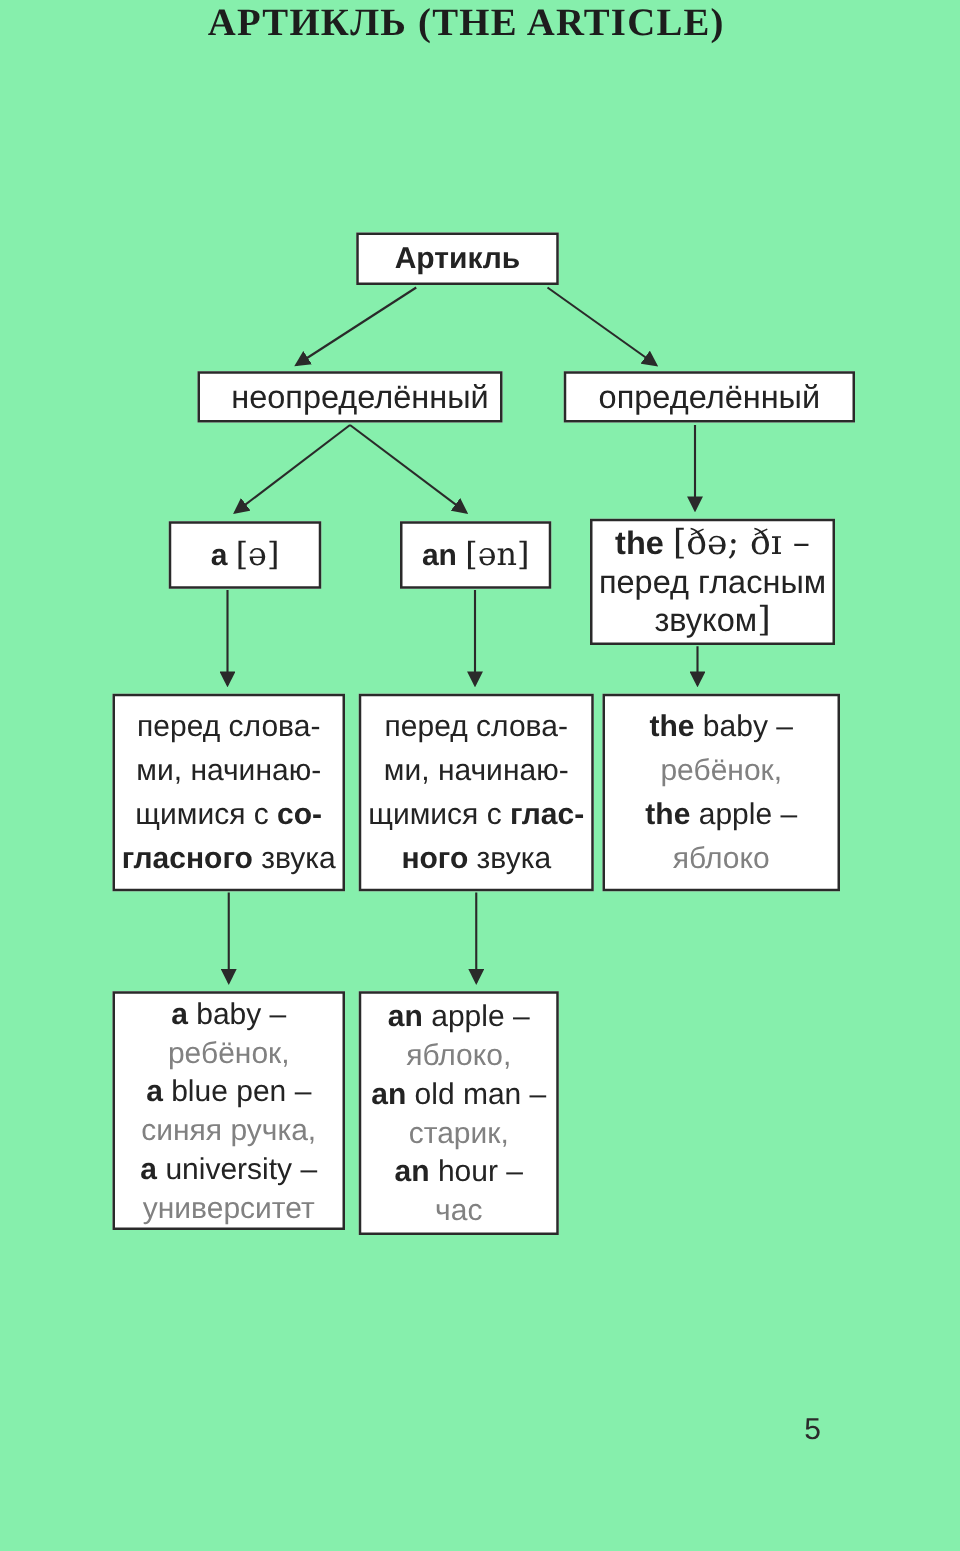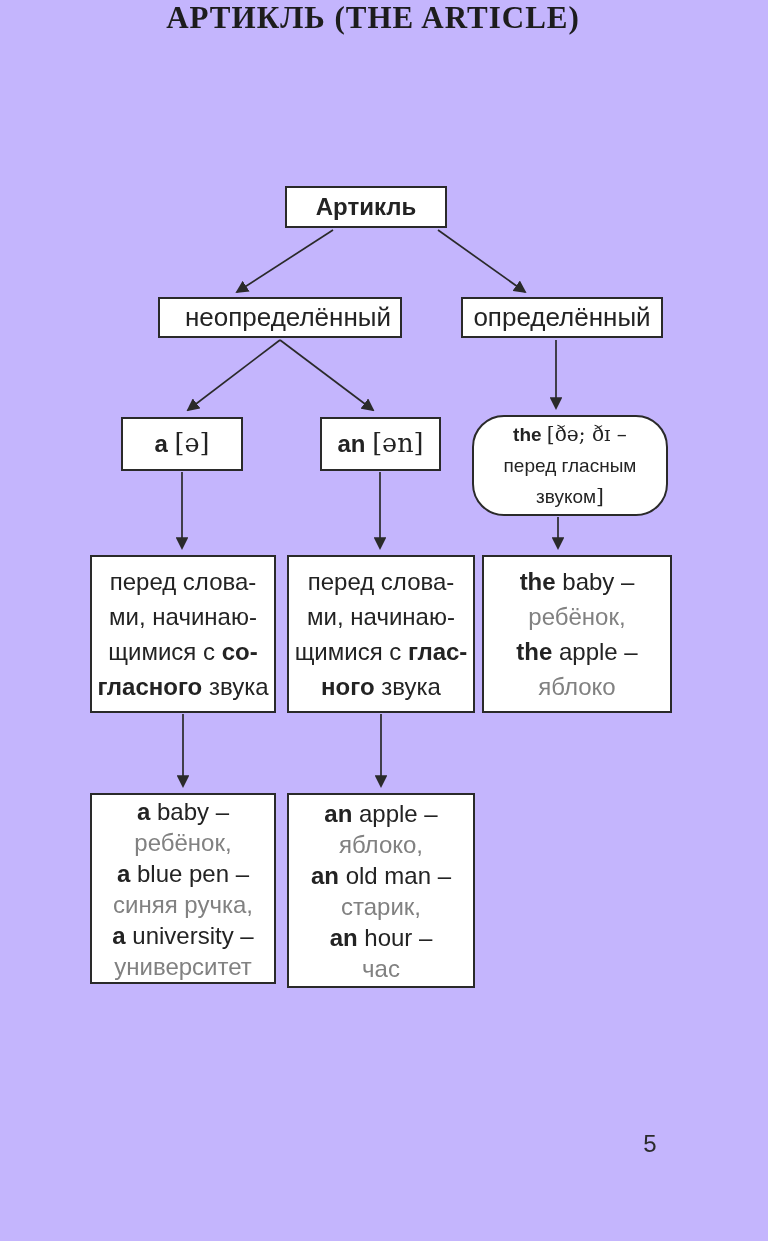--- a/index.html
+++ b/index.html
@@ -3,21 +3,21 @@
 <meta charset="utf-8">
 <style>
   :root{
     --ink:#232323;
     --muted:#818181;
   }
   html,body{margin:0;padding:0;background:#ffffff;}
   #page{
     position:relative;
     width:768px;height:1241px;
-    background:#c4b5fd;
+    background:#86efac;
     font-family:"Liberation Sans","DejaVu Sans",sans-serif;
     color:var(--ink);
     overflow:hidden;
   }
   .title{
     position:absolute;
     left:0; top:86; width:746px;
     text-align:center;
     font-family:"Liberation Serif","DejaVu Serif",serif;
     font-weight:bold;
@@ -38,29 +38,29 @@
     text-align:center;
     line-height:1.3;
   }
   .node .tline{white-space:nowrap;}
   .seg-b{font-weight:bold;}
   .seg-g{color:var(--muted);}
   .seg-ph{font-family:"DejaVu Serif","Liberation Serif",serif;font-size:1.06em;}
   .lbl{white-space:nowrap;}
   #node-root{left:285px;top:186px;width:162px;height:42px;font-size:24px;font-weight:bold;}
   #node-indefinite{left:158px;top:297px;width:244px;height:41px;font-size:26px;padding-left:16px;}
-  #node-definite{left:461px;top:297px;width:202px;height:41px;font-size:26px;}
-  #node-a{left:121px;top:417px;width:122px;height:54px;font-size:24px;}
+  #node-definite{left:451px;top:297px;width:233px;height:41px;font-size:26px;}
+  #node-a{left:135px;top:417px;width:122px;height:54px;font-size:24px;}
   #node-an{left:320px;top:417px;width:121px;height:54px;font-size:24px;}
-  #node-the{left:472px;top:415px;width:196px;height:101px;font-size:19px;line-height:31px;border-radius:32px;}
+  #node-the{left:472px;top:415px;width:196px;height:101px;font-size:26px;line-height:31px;}
   #node-consonant{left:90px;top:555px;width:186px;height:158px;font-size:24px;line-height:35px;}
   #node-vowel{left:287px;top:555px;width:188px;height:158px;font-size:24px;line-height:35px;}
   #node-the-examples{left:482px;top:555px;width:190px;height:158px;font-size:24px;line-height:35px;}
   #node-a-examples{left:90px;top:793px;width:186px;height:191px;font-size:24px;line-height:31px;justify-content:center;}
-  #node-an-examples{left:287px;top:793px;width:188px;height:195px;font-size:24px;line-height:31px;}
+  #node-an-examples{left:287px;top:793px;width:160px;height:195px;font-size:24px;line-height:31px;}
   .page-number{
     position:absolute;
     left:630px;top:1130px;width:40px;
     text-align:center;
     font-size:24px;
     color:#2b2b2b;
   }
   #connectors{position:absolute;left:0;top:0;pointer-events:none;}
   #connectors line{stroke:#2a2a2a;stroke-width:1.7;}
 </style>

